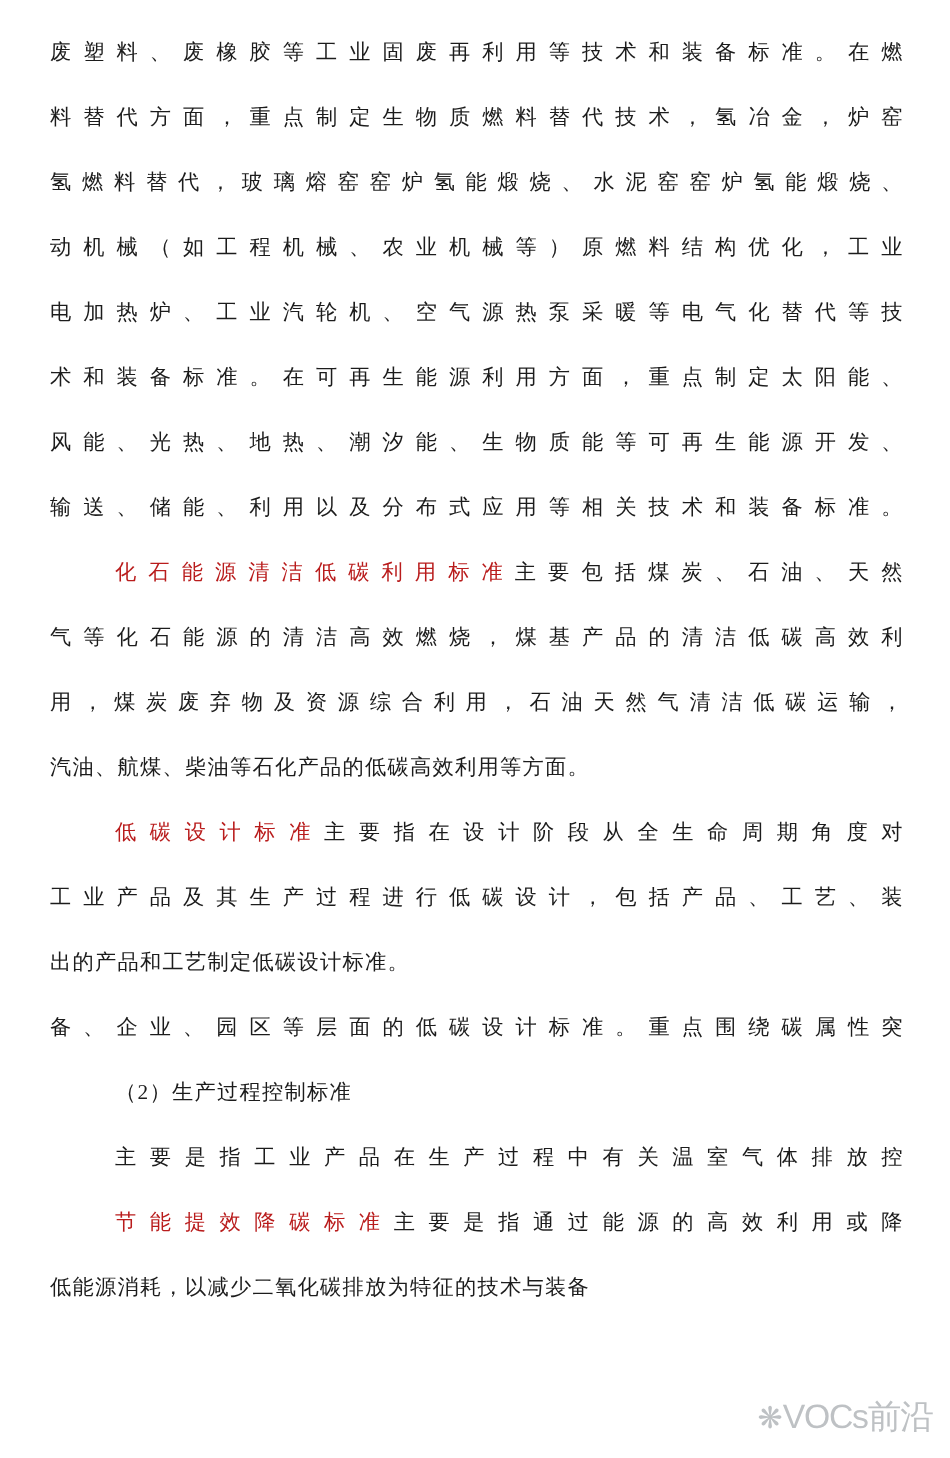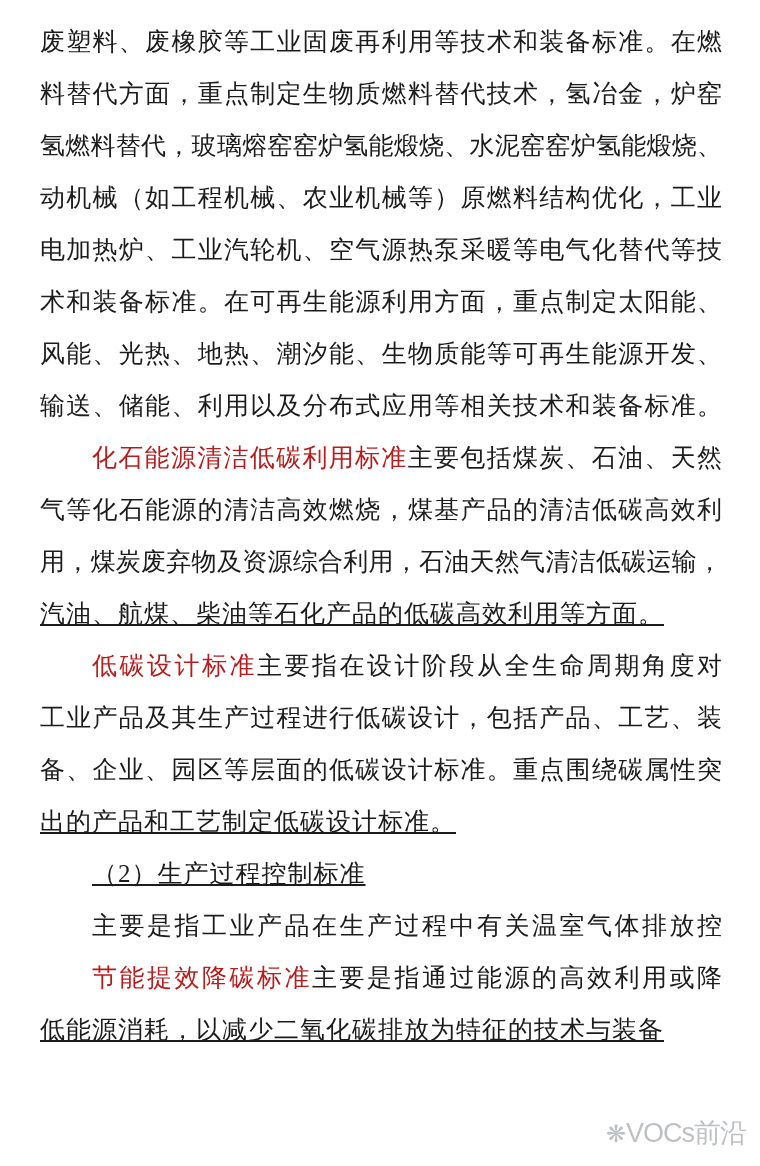--- a/index.html
+++ b/index.html
@@ -16,32 +16,31 @@
   }
   .page {
     position: absolute;
     left: 40px;
     top: 16px;
     width: 682px;
   }
   .line {
     height: 52px;
     line-height: 52px;
-    font-size: 25px;
+    font-size: 17px;
     color: #1c1c1c;
     text-align: justify;
     text-align-last: justify;
     text-justify: inter-character;
     overflow: hidden;
   }
   .line.left {
     text-align: left;
     text-align-last: left;
     letter-spacing: 1px;
-    text-decoration: underline;
   }
   .line.indent {
     padding-left: 52px;
     text-align: center;
   }
   .line .b {
     font-weight: 400;
     color: #b91c1c;
   }
   .watermark {
@@ -75,22 +74,22 @@
       <div class="line"><span>电加热炉、工业汽轮机、空气源热泵采暖等电气化替代等技</span></div>
       <div class="line"><span>术和装备标准。在可再生能源利用方面，重点制定太阳能、</span></div>
       <div class="line"><span>风能、光热、地热、潮汐能、生物质能等可再生能源开发、</span></div>
       <div class="line"><span>输送、储能、利用以及分布式应用等相关技术和装备标准。</span></div>
       <div class="line indent"><span class="b">化石能源清洁低碳利用标准</span><span>主要包括煤炭、石油、天然</span></div>
       <div class="line"><span>气等化石能源的清洁高效燃烧，煤基产品的清洁低碳高效利</span></div>
       <div class="line"><span>用，煤炭废弃物及资源综合利用，石油天然气清洁低碳运输，</span></div>
       <div class="line left"><span>汽油、航煤、柴油等石化产品的低碳高效利用等方面。</span></div>
       <div class="line indent"><span class="b">低碳设计标准</span><span>主要指在设计阶段从全生命周期角度对</span></div>
       <div class="line"><span>工业产品及其生产过程进行低碳设计，包括产品、工艺、装</span></div>
+      <div class="line left"><span>出的产品和工艺制定低碳设计标准。</span></div>
       <div class="line"><span>备、企业、园区等层面的低碳设计标准。重点围绕碳属性突</span></div>
-      <div class="line left"><span>出的产品和工艺制定低碳设计标准。</span></div>
       <div class="line indent left"><span>（2）生产过程控制标准</span></div>
       <div class="line indent"><span>主要是指工业产品在生产过程中有关温室气体排放控</span></div>
       <div class="line indent"><span class="b">节能提效降碳标准</span><span>主要是指通过能源的高效利用或降</span></div>
       <div class="line left"><span>低能源消耗，以减少二氧化碳排放为特征的技术与装备</span></div>
     </div>
 </div>
 
 <div class="watermark">
   <span class="wm-logo">❋</span><span>VOCs前沿</span>
 </div>

